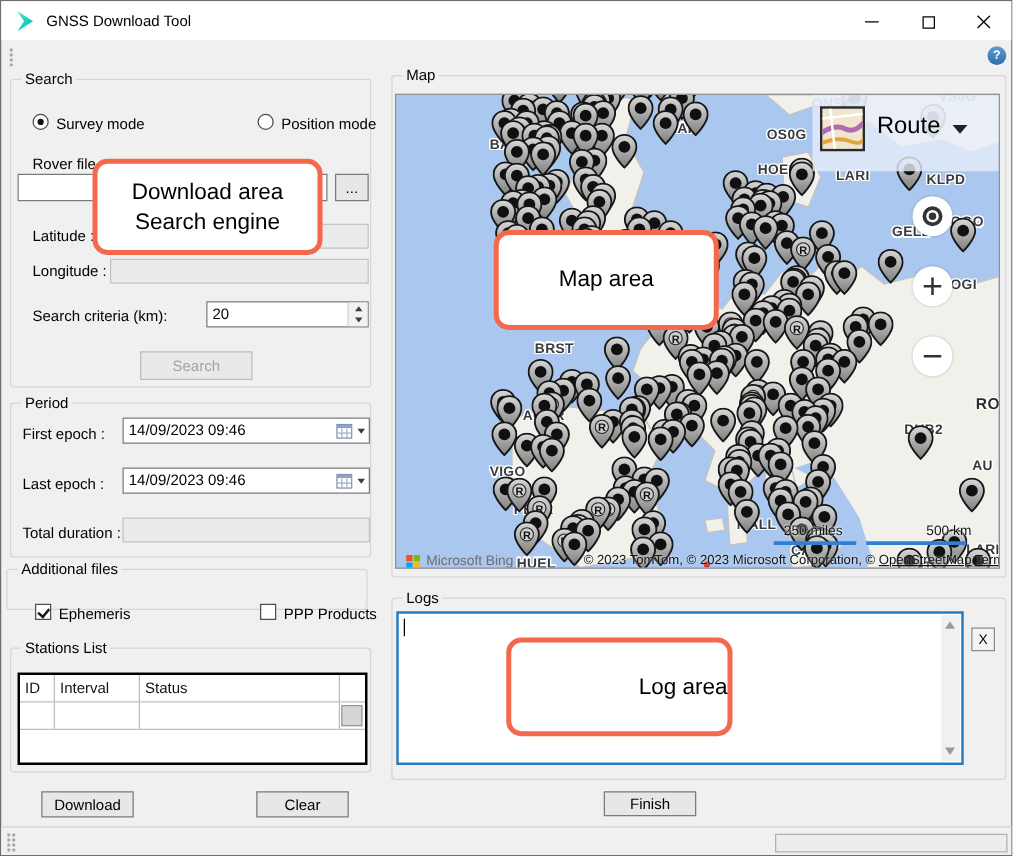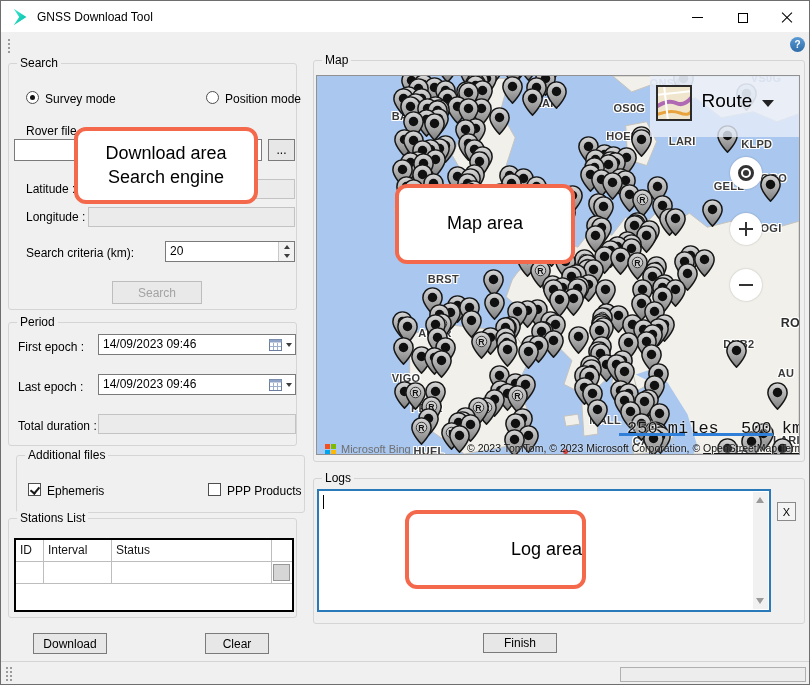--- a/index.html
+++ b/index.html
@@ -57,21 +57,21 @@
   .routetext { position:absolute; left:52px; top:14px; font-size:19px; color:#000; }
   .route-caret { position:absolute; left:112px; top:24px; width:0; height:0; border-left:6px solid transparent; border-right:6px solid transparent; border-top:7px solid #222; }
   .mapbtn { position:absolute; width:32px; height:32px; border-radius:50%; background:#fff; display:flex; align-items:center; justify-content:center; z-index:4; box-shadow:0 0 2px rgba(0,0,0,.25); }
   .locate-ring { width:16px; height:16px; border:3px solid #333; border-radius:50%; display:flex; align-items:center; justify-content:center; }
   .locate-dot { width:6px; height:6px; background:#333; border-radius:50%; }
   .plusglyph { position:relative; width:14px; height:14px; }
   .plusglyph::before { content:""; position:absolute; left:0; top:6px; width:14px; height:2px; background:#333; }
   .plusglyph::after { content:""; position:absolute; left:6px; top:0; width:2px; height:14px; background:#333; }
   .minusglyph { width:14px; height:2px; background:#333; }
   .scalebar { position:absolute; height:3px; background:#2f7fd8; z-index:5; }
-  .scalelbl { position:absolute; font-size:17px; color:#111; z-index:5; text-shadow:0 0 2px #fff,0 0 2px #fff; white-space:nowrap;font-family:Liberation Mono, monospace; }
+  .scalelbl { position:absolute; font-size:11px; color:#111; z-index:5; text-shadow:0 0 2px #fff,0 0 2px #fff; white-space:nowrap; }
   .attrib { position:absolute; left:150px; top:366px; font-size:10.5px; color:#111; z-index:5; white-space:nowrap; text-shadow:0 0 2px rgba(255,255,255,.8); }
   .attrib .u { text-decoration:underline; }
   .binglogo { position:absolute; left:8px; top:367px; z-index:5; display:flex; align-items:center; gap:5px; }
   .mssq { width:11px; height:11px; display:grid; grid-template-columns:5px 5px; grid-template-rows:5px 5px; gap:1px; }
   .mssq i { display:block; }
   .bingtext { font-size:11px; color:#6f6f6f; }
   .reddot { position:absolute; width:5px; height:5px; border-radius:50%; background:#d93025; z-index:4; }
   
   .logsarea { position:absolute; left:317px; top:489px; width:454px; height:123px; background:#fff; border:2px solid #2a7ab9; }
   .caret { position:absolute; left:4px; top:4px; width:1px; height:14px; background:#000; }
@@ -176,21 +176,21 @@
           <line x1="4.5" y1="4" x2="4.5" y2="11" stroke="#9fb0cc"></line>
           <line x1="8.5" y1="4" x2="8.5" y2="11" stroke="#9fb0cc"></line>
           <line x1="1" y1="7.5" x2="12" y2="7.5" stroke="#9fb0cc"></line>
         </svg>
       <span class="tri-down"></span>
     </span>
   </div>
   <span class="lbl" style="left:18px; top:419px;">Total duration :</span>
   <div class="tb disabled" style="left:98px; top:414px; width:198px; height:20px;"></div>
 
-  <div class="group" style="left:16px; top:455px; width:289px; height:58px;">
+  <div class="group" style="left:5px; top:455px; width:289px; height:33px;">
     <span class="glabel">Additional files</span>
   </div>
   <span class="checkbox checked" style="left:28px; top:483px;"></span>
   <span class="lbl" style="left:47px; top:484px;">Ephemeris</span>
   <span class="checkbox" style="left:208px; top:483px;"></span>
   <span class="lbl" style="left:227px; top:484px;">PPP Products</span>
 
   <div class="group" style="left:8px; top:518px; width:289px; height:100px;">
     <span class="glabel">Stations List</span>
   </div>
@@ -204,21 +204,21 @@
     <div class="strow" style="height:22px;">
       <span class="stcell" style="width:28px;"></span>
       <span class="stcell" style="width:68px;"></span>
       <span class="stcell" style="width:160px;"></span>
       <span class="stcell" style="width:20px; border-right:none; padding:0;">
           <span class="stbtn" style="display:block;"></span>
         </span>
     </div>
   </div>
   <div class="btn" style="left:33px; top:633px; width:74px; height:21px;">Download</div>
-  <div class="btn" style="left:205px; top:633px; width:64px; height:21px;">Clear</div>
+  <div class="btn" style="left:205px; top:633px; width:74px; height:21px;">Clear</div>
 
   <div class="group" style="left:313px; top:60px; width:492px; height:402px;">
     <span class="glabel" style="background:#f0f0f0;">Map</span>
   </div>
 
   <div class="map">
     <svg width="0" height="0" style="position:absolute;">
         <defs>
       <linearGradient id="pg" x1="0" y1="0" x2="0" y2="1">
         <stop offset="0" stop-color="#d8d8d8"></stop>

